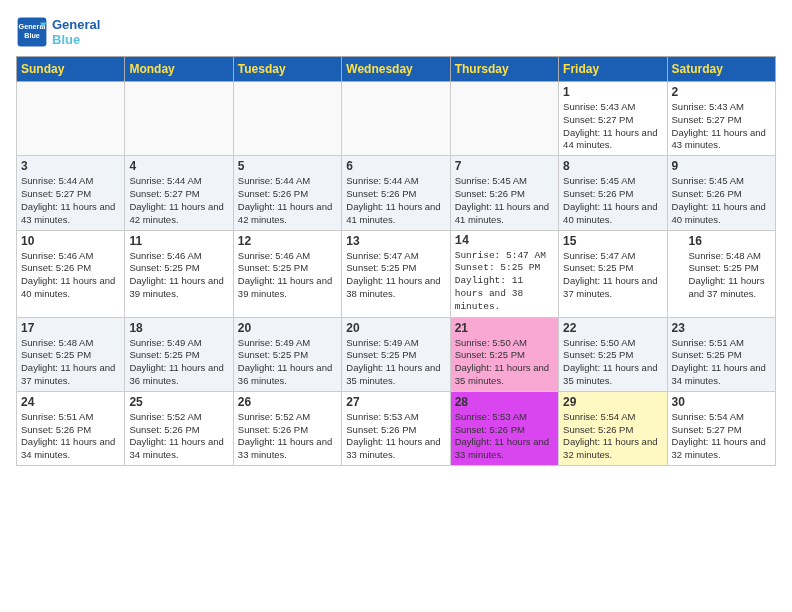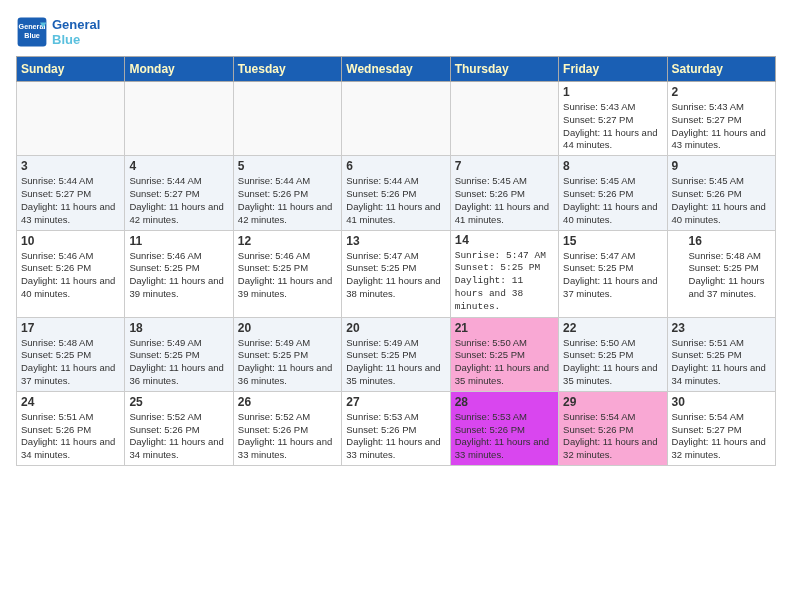--- a/index.html
+++ b/index.html
@@ -48,21 +48,21 @@
       font-size: 15px;
       color: #555;
     }
     .calendar {
       width: 100%;
       border-collapse: collapse;
       margin-top: 8px;
     }
     .calendar th {
       background-color: #1a5fb4;
-      color: #fef9c3;
+      color: #fde047;
       font-size: 12px;
       font-weight: bold;
       padding: 5px 4px;
       text-align: left;
       border: 1px solid #aaa;
     }
     .calendar td {
       border: 1px solid #ccc;
       vertical-align: top;
       padding: 3px 4px;
@@ -305,21 +305,21 @@
           <div class="day-info" style="white-space: pre-line;">Sunrise: 5:53 AM
 Sunset: 5:26 PM
 Daylight: 11 hours and 33 minutes.</div>
         </td>
         <td style="background: #d946ef;">
           <span class="day-num">28</span>
           <div class="day-info" style="white-space: pre-line;">Sunrise: 5:53 AM
 Sunset: 5:26 PM
 Daylight: 11 hours and 33 minutes.</div>
         </td>
-        <td style="background: #f9a8d4;">
+        <td style="background: #fef9c3;">
           <span class="day-num">29</span>
           <div class="day-info" style="white-space: pre-line;">Sunrise: 5:54 AM
 Sunset: 5:26 PM
 Daylight: 11 hours and 32 minutes.</div>
         </td>
         <td style="background: rgb(255, 255, 255);">
           <span class="day-num">30</span>
           <div class="day-info" style="white-space: pre-line;">Sunrise: 5:54 AM
 Sunset: 5:27 PM
 Daylight: 11 hours and 32 minutes.</div>

